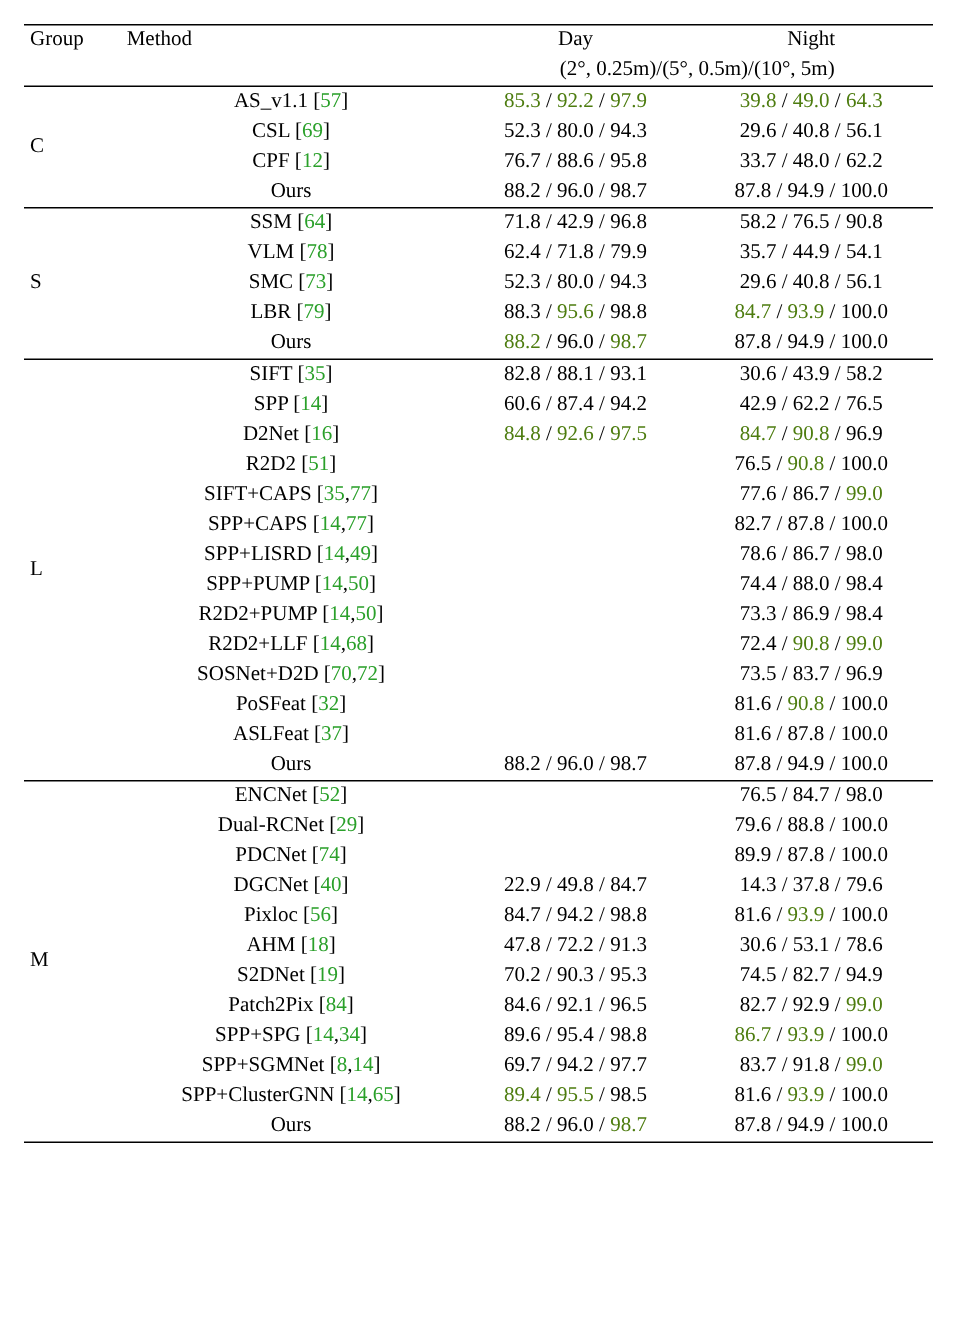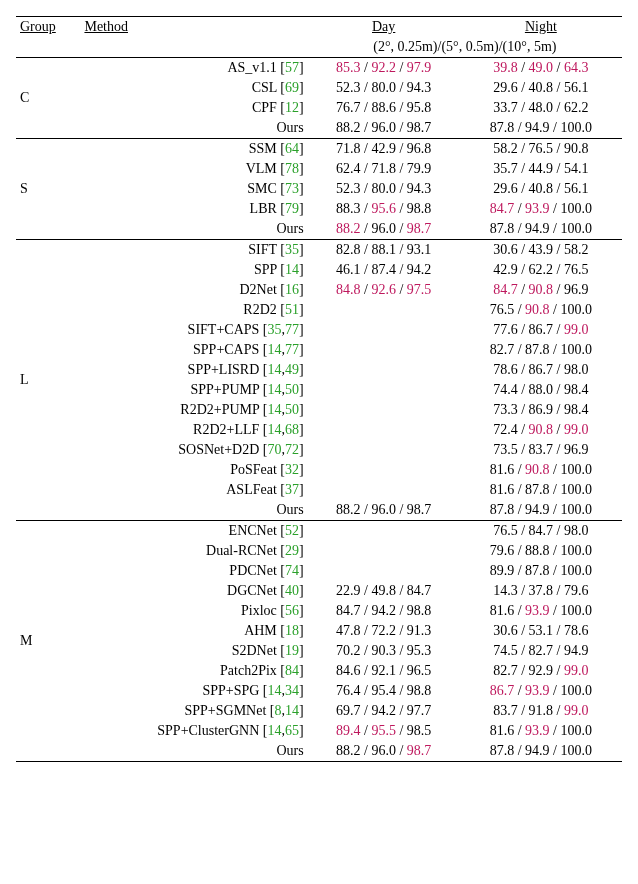--- a/index.html
+++ b/index.html
@@ -13,27 +13,27 @@
     }
     table {
       border-collapse: collapse;
       width: 100%;
     }
     td, th {
       padding: 2px 4px;
       vertical-align: middle;
       white-space: nowrap;
     }
-    .hborder-top { border-top: 1.2px solid #000; text-decoration: underline; }
+    .hborder-top { border-top: 1.2px solid #000; }
     .hborder-mid { border-top: 0.7px solid #000; }
     .hborder-bot { border-bottom: 1.2px solid #000; }
-    .method-cell { text-align: right; }
+    .method-cell { text-align: center; }
     .group-cell { text-align: left; padding-right: 18px; }
     .data-cell { text-align: center; }
-    .red { color: #be185d; }
+    .red { color: #4d7c0f; }
     .bold { font-weight: normal; }
     .cite { color: #2aa02a; }
     .bracket { color: #000; }
     .seg { }
   </style>
 </head>
 <body>
 
 <table>
   <thead>
@@ -98,21 +98,21 @@
         <td class="data-cell"><span class="seg bold">87.8</span> / <span class="seg bold">94.9</span> / <span class="seg bold">100.0</span></td>
       </tr>
       <tr class="hborder-mid">
         <td class="group-cell" rowspan="14">L</td>
         <td class="method-cell"><span class="">SIFT </span> <span class="bracket">[</span><span class="cite">35</span><span class="bracket">]</span></td>
         <td class="data-cell"><span class="seg">82.8</span> / <span class="seg">88.1</span> / <span class="seg">93.1</span></td>
         <td class="data-cell"><span class="seg">30.6</span> / <span class="seg">43.9</span> / <span class="seg">58.2</span></td>
       </tr>
       <tr>
         <td class="method-cell"><span class="">SPP</span> <span class="bracket">[</span><span class="cite">14</span><span class="bracket">]</span></td>
-        <td class="data-cell"><span class="seg">46.1</span> / <span class="seg">87.4</span> / <span class="seg">94.2</span></td>
+        <td class="data-cell"><span class="seg">60.6</span> / <span class="seg">87.4</span> / <span class="seg">94.2</span></td>
         <td class="data-cell"><span class="seg">42.9</span> / <span class="seg">62.2</span> / <span class="seg">76.5</span></td>
       </tr>
       <tr>
         <td class="method-cell"><span class="">D2Net</span> <span class="bracket">[</span><span class="cite">16</span><span class="bracket">]</span></td>
         <td class="data-cell"><span class="seg red">84.8</span> / <span class="seg red">92.6</span> / <span class="seg red">97.5</span></td>
         <td class="data-cell"><span class="seg red">84.7</span> / <span class="seg red">90.8</span> / <span class="seg">96.9</span></td>
       </tr>
       <tr>
         <td class="method-cell"><span class="">R2D2</span> <span class="bracket">[</span><span class="cite">51</span><span class="bracket">]</span></td>
         <td class="data-cell"></td>
@@ -204,21 +204,21 @@
         <td class="data-cell"><span class="seg">70.2</span> / <span class="seg">90.3</span> / <span class="seg">95.3</span></td>
         <td class="data-cell"><span class="seg">74.5</span> / <span class="seg">82.7</span> / <span class="seg">94.9</span></td>
       </tr>
       <tr>
         <td class="method-cell"><span class="">Patch2Pix</span> <span class="bracket">[</span><span class="cite">84</span><span class="bracket">]</span></td>
         <td class="data-cell"><span class="seg">84.6</span> / <span class="seg">92.1</span> / <span class="seg">96.5</span></td>
         <td class="data-cell"><span class="seg">82.7</span> / <span class="seg">92.9</span> / <span class="seg red">99.0</span></td>
       </tr>
       <tr>
         <td class="method-cell"><span class="">SPP+SPG</span> <span class="bracket">[</span><span class="cite">14</span><span class="bracket">,</span><span class="cite">34</span><span class="bracket">]</span></td>
-        <td class="data-cell"><span class="seg bold">76.4</span> / <span class="seg">95.4</span> / <span class="seg bold">98.8</span></td>
+        <td class="data-cell"><span class="seg bold">89.6</span> / <span class="seg">95.4</span> / <span class="seg bold">98.8</span></td>
         <td class="data-cell"><span class="seg red">86.7</span> / <span class="seg red">93.9</span> / <span class="seg bold">100.0</span></td>
       </tr>
       <tr>
         <td class="method-cell"><span class="">SPP+SGMNet</span> <span class="bracket">[</span><span class="cite">8</span><span class="bracket">,</span><span class="cite">14</span><span class="bracket">]</span></td>
         <td class="data-cell"><span class="seg">69.7</span> / <span class="seg">94.2</span> / <span class="seg">97.7</span></td>
         <td class="data-cell"><span class="seg">83.7</span> / <span class="seg">91.8</span> / <span class="seg red">99.0</span></td>
       </tr>
       <tr>
         <td class="method-cell"><span class="">SPP+ClusterGNN</span> <span class="bracket">[</span><span class="cite">14</span><span class="bracket">,</span><span class="cite">65</span><span class="bracket">]</span></td>
         <td class="data-cell"><span class="seg red">89.4</span> / <span class="seg red">95.5</span> / <span class="seg">98.5</span></td>

